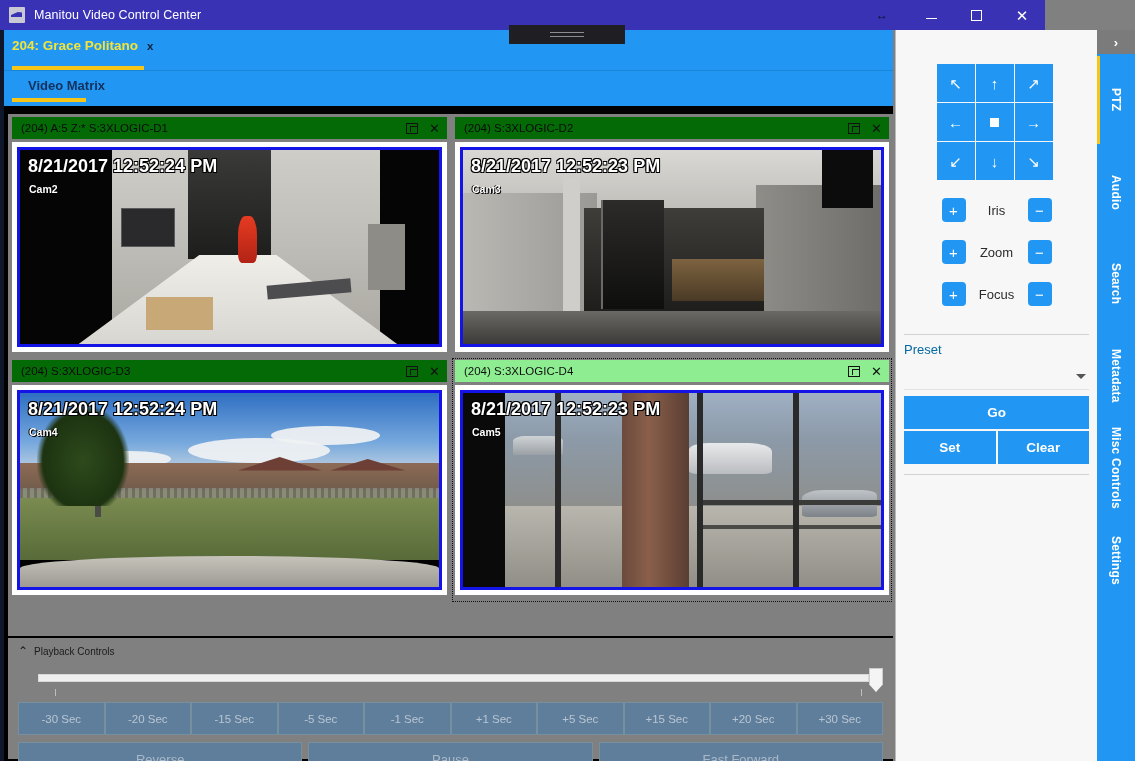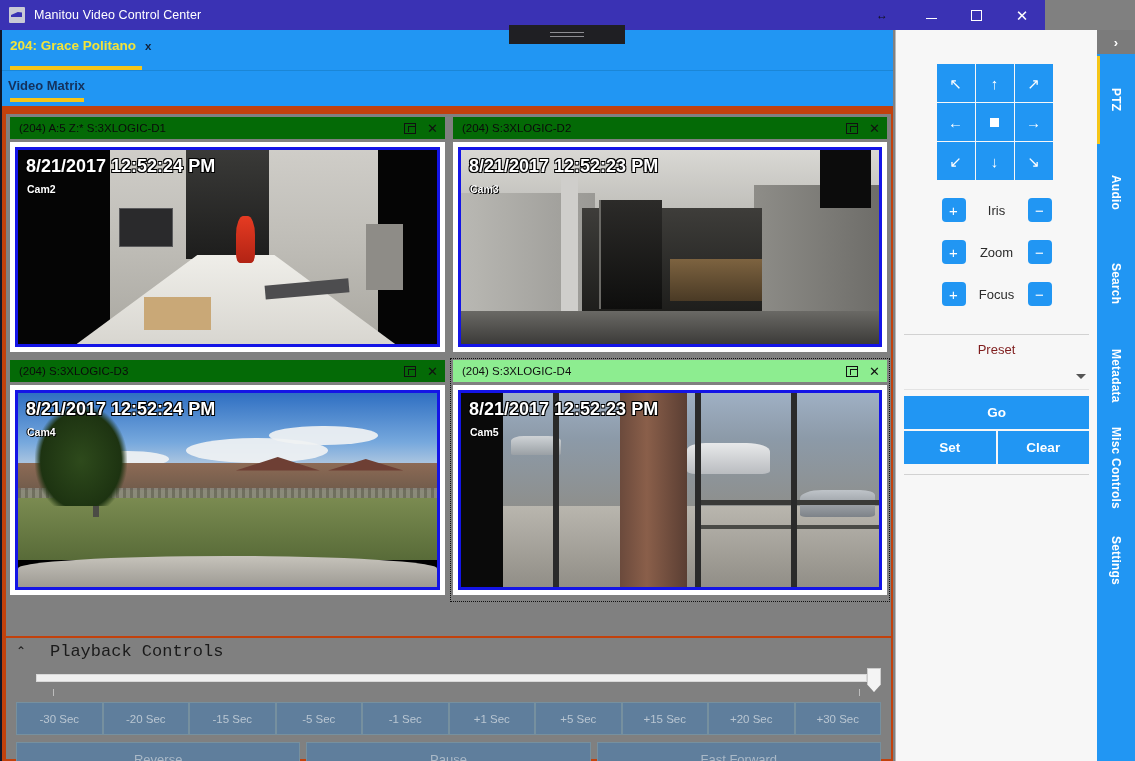--- a/index.html
+++ b/index.html
@@ -47,37 +47,37 @@
   .grab-handle i {
     position: absolute; left: 41px; width: 34px; height: 0;
     border-top: 1.4px solid #8d8d92;
   }
   .grab-handle i:nth-child(1) { top: 7px; }
   .grab-handle i:nth-child(2) { top: 11px; }
 
   
   .main {
     position: absolute; left: 0; top: 30px; width: 893px; height: 731px;
-    background: #c2410c; border-left: 2px solid #0f172a;
+    background: #000000; border-left: 4px solid #0f172a;
   }
   .acct-tabbar {
     position: relative; height: 41px; width: 100%;
     border-bottom: 1px solid #1b86d6; background: #2196f3;
   }
   .acct-tab {
     position: absolute; left: 8px; top: 8px; display: flex; align-items: baseline; gap: 9px;
   }
   .acct-tab .label { color: #f3e43a; font-size: 13.5px; font-weight: bold; }
   .acct-tab .x { color: #11223a; font-size: 11.5px; font-weight: bold; }
   .acct-underline {
     position: absolute; left: 8px; bottom: 0; width: 132px; height: 4px; background: #f5c518;
   }
 
   .matrix-tabbar { position: relative; height: 35px; width: 100%; background: #2196f3; }
-  .matrix-tab { position: absolute; left: 6px; top: 7px; color: #14315c; font-size: 13px; font-weight: bold; }
+  .matrix-tab { position: absolute; left: 24px; top: 7px; color: #14315c; font-size: 13px; font-weight: bold; }
   .matrix-underline { position: absolute; left: 8px; bottom: 4px; width: 74px; height: 4px; background: #f5c518; }
 
   
   .matrix {
     position: absolute; left: 4px; top: 84px; width: 885px; height: 522px;
     background: #808080; display: grid;
     grid-template-columns: 443px 442px; grid-template-rows: 243px 243px;
     column-gap: 0; row-gap: 0; padding: 0;
   }
   .cell { position: relative; padding: 3px 4px 0 4px; }
@@ -209,21 +209,21 @@
   .s5 .rail { position: absolute; left: 56%; top: 55%; width: 44%; height: 2.5%; background: #3a3a38; }
   .s5 .rail2 { position: absolute; left: 56%; top: 68%; width: 44%; height: 2%; background: #4a4a46; }
 
   
   .playback {
     position: absolute; left: 4px; top: 608px; width: 885px; height: 121px;
     background: #808080;
   }
   .pb-head { position: relative; height: 26px; display: flex; align-items: center; }
   .pb-caret { margin-left: 8px; color: #1a1a1a; font-size: 12px; width: 14px; text-align: center; }
-  .pb-title { color: #1a1a1a; font-size: 17px; margin-left: 22px; font-family: Liberation Mono, monospace; }
+  .pb-title { color: #1a1a1a; font-size: 10px; margin-left: 4px; }
   .slider-wrap { position: relative; height: 34px; margin: 0 10px 0 30px; }
   .slider-track {
     position: absolute; left: 0; top: 10px; right: 14px; height: 8px;
     background: #efefef; border: 1px solid #d8d8d8;
   }
   .slider-thumb {
     position: absolute; right: 0; top: 4px; width: 14px; height: 24px;
     background: #f4f4f4; border: 1px solid #cdcdcd;
     clip-path: polygon(0 0, 100% 0, 100% 68%, 50% 100%, 0 68%);
   }
@@ -256,21 +256,21 @@
   .pmrow { display: flex; align-items: center; justify-content: center; gap: 0; margin-top: 18px; }
   .pmrow:first-of-type { margin-top: 24px; }
   .pmbtn {
     width: 24px; height: 24px; background: #2196f3; color: #fff; border-radius: 4px;
     display: flex; align-items: center; justify-content: center; font-size: 15px; line-height: 1;
   }
   .pmlbl { width: 62px; text-align: center; color: #2b2b2b; font-size: 13px; }
 
   .divider { height: 1px; background: #d2d2d2; margin: 28px 8px 0 8px; }
   .sect { padding: 7px 8px 0 8px; }
-  .sect-lbl { color: #7f1d1d; font-size: 13px; text-align: center; }
+  .sect-lbl { color: #0369a1; font-size: 13px; }
   .select {
     position: relative; height: 26px; margin-top: 7px;
     border-bottom: 1px solid #e3e3e3; display: flex; align-items: center;
   }
   .select .val { color: #2b2b2b; font-size: 13px; }
   .select .caret {
     position: absolute; right: 3px; top: 10px; width: 0; height: 0;
     border-left: 5px solid transparent; border-right: 5px solid transparent;
     border-top: 5px solid #555;
   }

